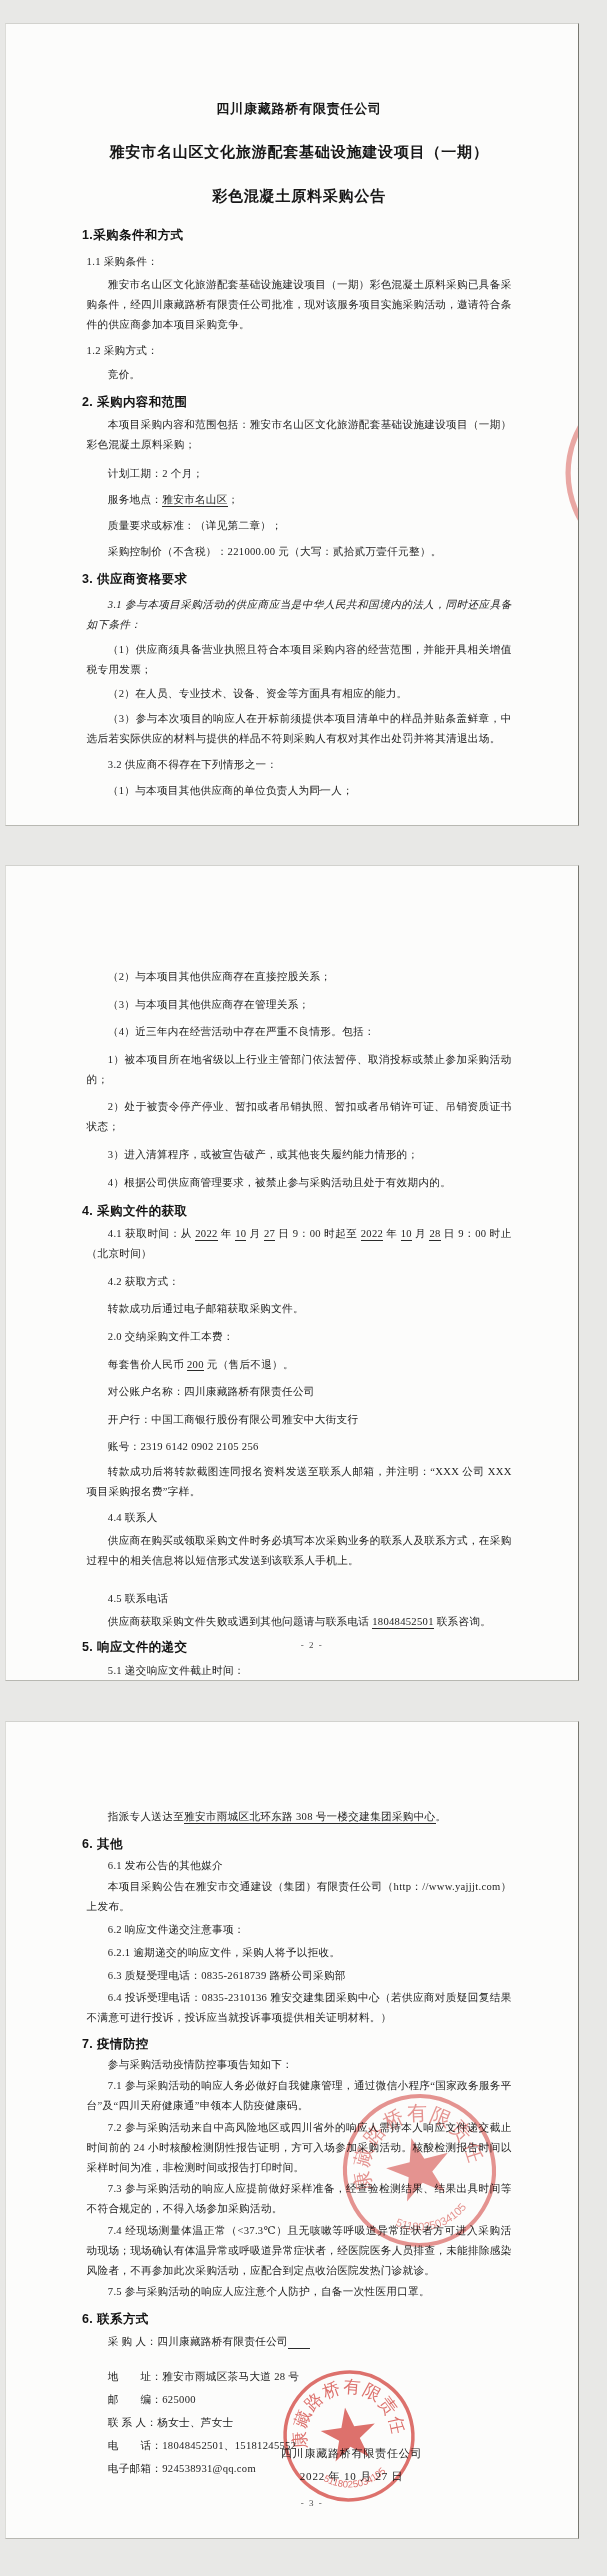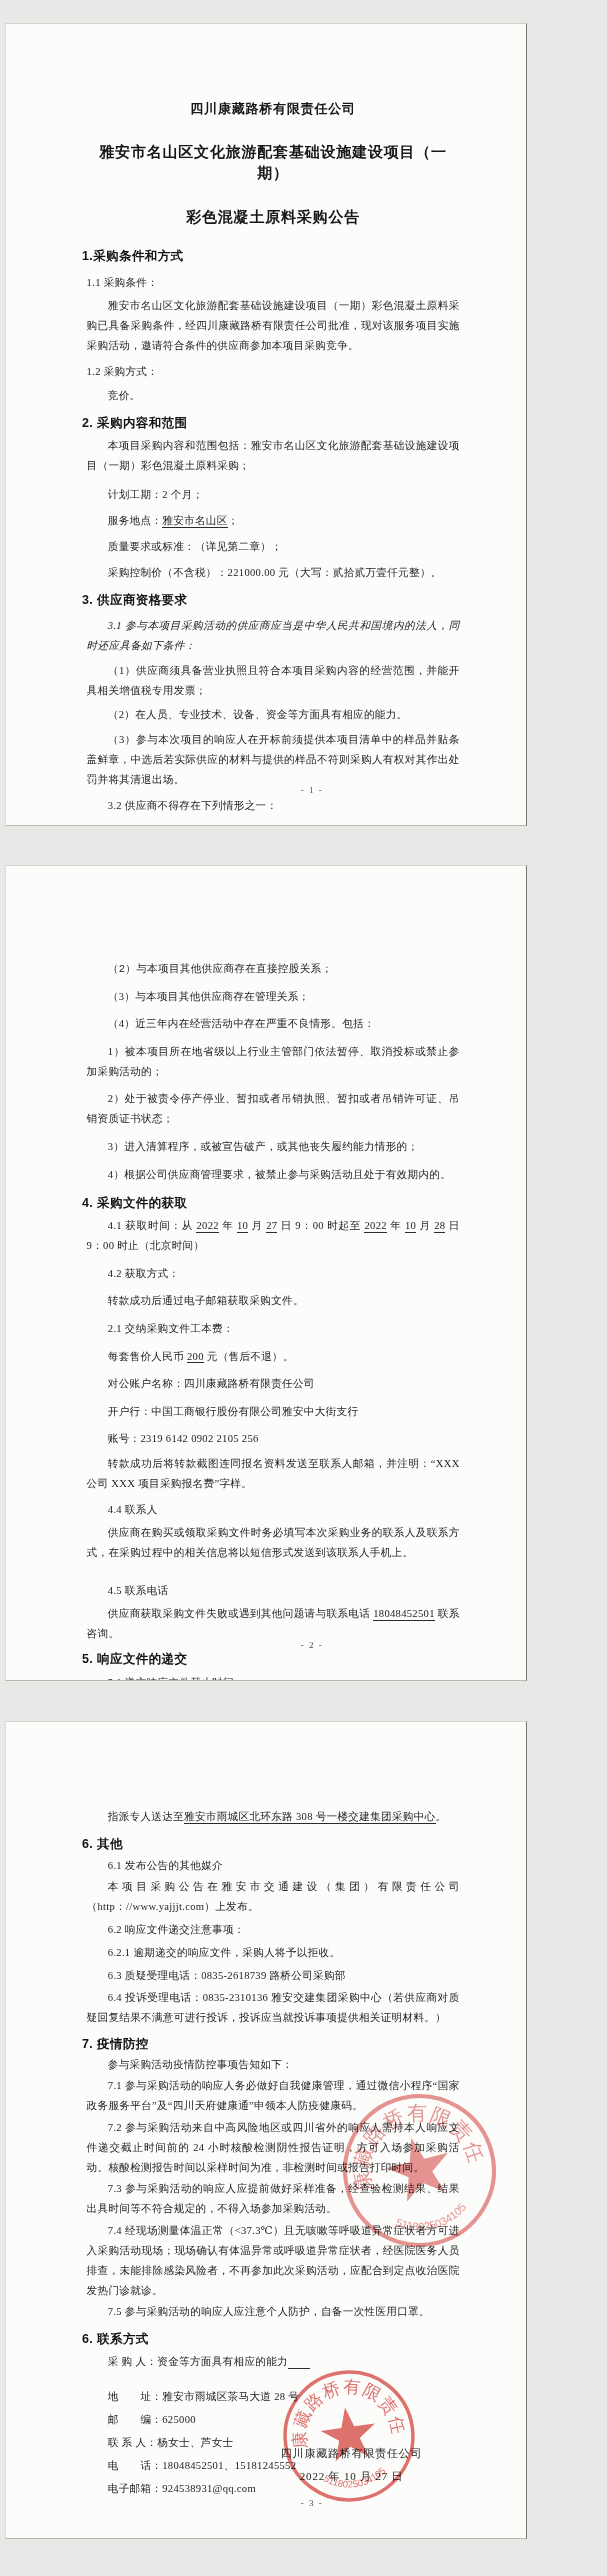--- a/index.html
+++ b/index.html
@@ -1,19 +1,19 @@
 <!DOCTYPE html>
 <html style="font-size:12px"><head>
 <meta charset="utf-8">
 <style>
   html,body{margin:0;padding:0;}
   body{background:#e8e8e6;font-family:"Liberation Serif","DejaVu Serif",serif;}
   .canvas{position:relative;width:607px;height:2576px;overflow:hidden;background:#e8e8e6;}
   .page{
-    position:absolute;left:4.6px;width:522px;background:#fcfcfb;box-sizing:border-box;
+    position:absolute;left:4.6px;width:574px;background:#fcfcfb;box-sizing:border-box;
     border-top:0.8px solid #d2d2ce;border-bottom:0.8px solid #b8b8b2;
     border-left:0.8px solid #dcdcd8;border-right:1.5px solid #77776f;
     overflow:hidden;
   }
   #pg0{top:23px;height:803px;padding:76px 66px 0 81px;}
   #pg1{top:865px;height:816px;padding:85px 66px 0 81px;}
   #pg2{top:1721px;height:818px;padding:85px 66px 0 81px;}
   .blk{font-size:10.6px;line-height:20px;color:#222;letter-spacing:0.3px;text-align:justify;}
   .blk.ind{text-indent:2em;}
   .tm{font-family:"Liberation Sans","DejaVu Sans",sans-serif;font-weight:bold;font-size:13px;line-height:18px;color:#171717;text-align:center;letter-spacing:0.8px;}
@@ -63,32 +63,32 @@
             <path id="bp0" d="M 50.0 187.0 A 100.0 100.0 0 0 0 224.0 187.0"></path>
           </defs>
           <text font-size="33.8" letter-spacing="2.5" font-family="'Liberation Serif',serif"><textPath href="#tp0" startOffset="50%" text-anchor="middle">四川康藏路桥有限责任公司</textPath></text>
           <text font-size="18.8" font-family="'Liberation Sans',sans-serif"><textPath href="#bp0" startOffset="50%" text-anchor="middle">5118025034105</textPath></text>
         </g>
       </svg>
     </div>
 
   <div class="page" id="pg1">
     <div>
-        <div class="blk  ind" style="margin-top: 8px; font-family: Liberation Mono, monospace;"><span>（2）与本项目其他供应商存在直接控股关系；</span></div>
+        <div class="blk  ind" style="margin-top: 16px;"><span>（2）与本项目其他供应商存在直接控股关系；</span></div>
         <div class="blk  ind" style="margin-top: 7.6px;"><span>（3）与本项目其他供应商存在管理关系；</span></div>
         <div class="blk  ind" style="margin-top: 7.6px;"><span>（4）近三年内在经营活动中存在严重不良情形。包括：</span></div>
         <div class="blk  ind" style="margin-top: 7.6px;"><span>1）被本项目所在地省级以上行业主管部门依法暂停、取消投标或禁止参加采购活动的；</span></div>
         <div class="blk  ind" style="margin-top: 7.6px;"><span>2）处于被责令停产停业、暂扣或者吊销执照、暂扣或者吊销许可证、吊销资质证书状态；</span></div>
         <div class="blk  ind" style="margin-top: 7.6px;"><span>3）进入清算程序，或被宣告破产，或其他丧失履约能力情形的；</span></div>
         <div class="blk  ind" style="margin-top: 7.6px;"><span>4）根据公司供应商管理要求，被禁止参与采购活动且处于有效期内的。</span></div>
         <div class="blk h" style="margin-top: 9px;"><span>4. 采购文件的获取</span></div>
         <div class="blk  ind" style="margin-top: 4.6px;"><span>4.1 获取时间：从 </span><span class="u">2022</span><span> 年 </span><span class="u">10</span><span> 月 </span><span class="u">27</span><span> 日 9：00 时起至 </span><span class="u">2022</span><span> 年 </span><span class="u">10</span><span> 月 </span><span class="u">28</span><span> 日 9：00 时止（北京时间）</span></div>
         <div class="blk  ind" style="margin-top: 7.6px;"><span>4.2 获取方式：</span></div>
         <div class="blk  ind" style="margin-top: 7.6px;"><span>转款成功后通过电子邮箱获取采购文件。</span></div>
-        <div class="blk  ind" style="margin-top: 7.6px;"><span>2.1 交纳采购文件工本费：</span></div>
+        <div class="blk  ind" style="margin-top: 7.6px;"><span>2.0 交纳采购文件工本费：</span></div>
         <div class="blk  ind" style="margin-top: 7.6px;"><span>每套售价人民币 </span><span class="u">200</span><span> 元（售后不退）。</span></div>
         <div class="blk  ind" style="margin-top: 7.6px;"><span>对公账户名称：四川康藏路桥有限责任公司</span></div>
         <div class="blk  ind" style="margin-top: 7.6px;"><span>开户行：中国工商银行股份有限公司雅安中大街支行</span></div>
         <div class="blk  ind" style="margin-top: 7.6px;"><span>账号：2319 6142 0902 2105 256</span></div>
         <div class="blk  ind" style="margin-top: 4.6px;"><span>转款成功后将转款截图连同报名资料发送至联系人邮箱，并注明：“XXX 公司 XXX 项目采购报名费”字样。</span></div>
         <div class="blk  ind" style="margin-top: 6px;"><span>4.4 联系人</span></div>
         <div class="blk  ind" style="margin-top: 3px;"><span>供应商在购买或领取采购文件时务必填写本次采购业务的联系人及联系方式，在采购过程中的相关信息将以短信形式发送到该联系人手机上。</span></div>
         <div class="blk  ind" style="margin-top: 18px;"><span>4.5 联系电话</span></div>
         <div class="blk  ind" style="margin-top: 3px;"><span>供应商获取采购文件失败或遇到其他问题请与联系电话 </span><span class="u">18048452501</span><span> 联系咨询。</span></div>
         <div class="blk h" style="margin-top: 6px;"><span>5. 响应文件的递交</span></div>
@@ -110,21 +110,21 @@
         <div class="blk  ind" style="margin-top: 3px;"><span>6.3 质疑受理电话：0835-2618739 路桥公司采购部</span></div>
         <div class="blk  ind" style="margin-top: 1.5px;"><span>6.4 投诉受理电话：0835-2310136 雅安交建集团采购中心（若供应商对质疑回复结果不满意可进行投诉，投诉应当就投诉事项提供相关证明材料。）</span></div>
         <div class="blk h" style="margin-top: 7.6px;"><span>7. 疫情防控</span></div>
         <div class="blk  ind" style="margin-top: 1.5px;"><span>参与采购活动疫情防控事项告知如下：</span></div>
         <div class="blk  ind" style="margin-top: 1.5px;"><span>7.1 参与采购活动的响应人务必做好自我健康管理，通过微信小程序“国家政务服务平台”及“四川天府健康通”申领本人防疫健康码。</span></div>
         <div class="blk  ind" style="margin-top: 1.5px;"><span>7.2 参与采购活动来自中高风险地区或四川省外的响应人需持本人响应文件递交截止时间前的 24 小时核酸检测阴性报告证明，方可入场参加采购活动。核酸检测报告时间以采样时间为准，非检测时间或报告打印时间。</span></div>
         <div class="blk  ind" style="margin-top: 1.5px;"><span>7.3 参与采购活动的响应人应提前做好采样准备，经查验检测结果、结果出具时间等不符合规定的，不得入场参加采购活动。</span></div>
         <div class="blk  ind" style="margin-top: 1.5px;"><span>7.4 经现场测量体温正常（&lt;37.3℃）且无咳嗽等呼吸道异常症状者方可进入采购活动现场；现场确认有体温异常或呼吸道异常症状者，经医院医务人员排查，未能排除感染风险者，不再参加此次采购活动，应配合到定点收治医院发热门诊就诊。</span></div>
         <div class="blk  ind" style="margin-top: 1.5px;"><span>7.5 参与采购活动的响应人应注意个人防护，自备一次性医用口罩。</span></div>
         <div class="blk h" style="margin-top: 7.6px;"><span>6. 联系方式</span></div>
-        <div class="blk  ind" style="margin-top: 4.6px;"><span>采 购 人：资金等方面具有相应的能力</span><span class="u">　　</span></div>
+        <div class="blk  ind" style="margin-top: 4.6px;"><span>采 购 人：四川康藏路桥有限责任公司</span><span class="u">　　</span></div>
         <div class="blk  ind" style="margin-top: 15px;"><span>地　　址：雅安市雨城区茶马大道 28 号</span></div>
         <div class="blk  ind" style="margin-top: 3px;"><span>邮　　编：625000</span></div>
         <div class="blk  ind" style="margin-top: 3px;"><span>联 系 人：杨女士、芦女士</span></div>
         <div class="blk  ind" style="margin-top: 3px;"><span>电　　话：18048452501、15181245552</span></div>
         <div class="blk  ind" style="margin-top: 3px;"><span>电子邮箱：924538931@qq.com</span></div>
       </div>
     <div class="sig">
       <div>四川康藏路桥有限责任公司</div>
       <div>2022 年 10 月 27 日</div>
     </div>

